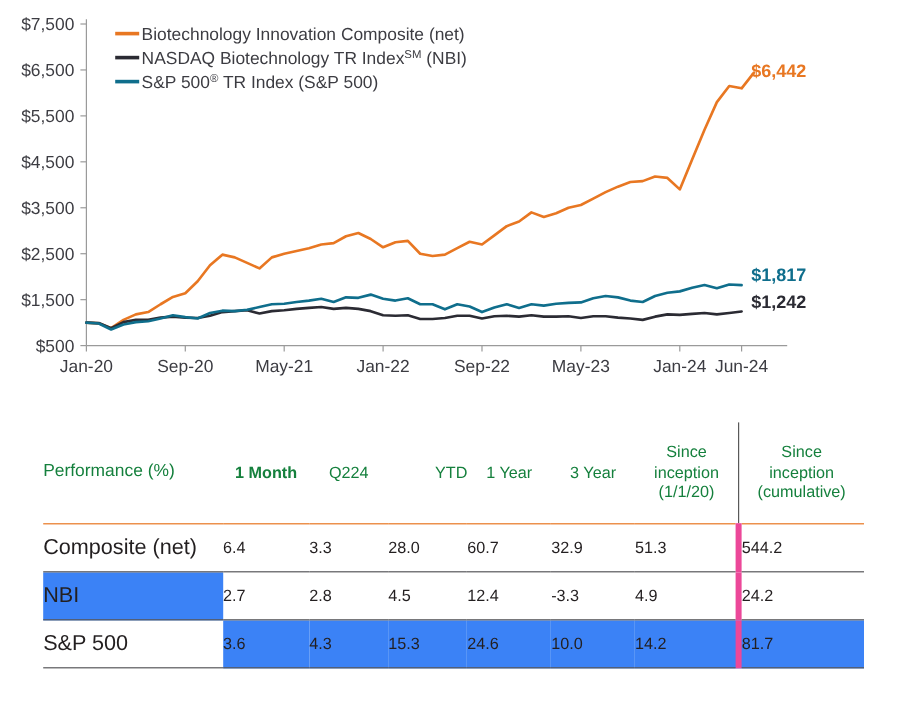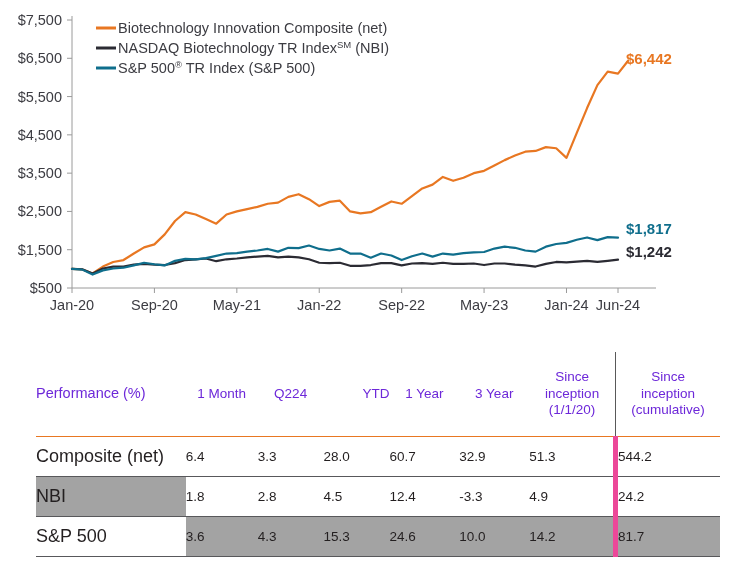--- a/index.html
+++ b/index.html
@@ -65,21 +65,21 @@
     font-weight: normal;
     vertical-align: middle;
   }
   thead th {
     height: 84px;
     vertical-align: bottom;
     padding-bottom: 4px;
     text-align: center;
     font-size: 13.5px;
     line-height: 1.22;
-    color: #6d28d9;
+    color: #15803d;
   }
   th.col-label {
     text-align: left;
     font-weight: bold;
     font-size: 14.5px;
     padding-left: 6px;
   }
   thead th.sep-left { border-left: 1px solid #595959; }
   tbody td.sep-left { border-left: 5px solid #ec4899; }
 
@@ -88,21 +88,21 @@
   tbody td.cell-label {
     text-align: left;
     padding-left: 6px;
     font-size: 18px;
   }
   tr.row-top td { border-top: 1.6px solid #E87722; }
   tr.row-mid td { border-top: 1.1px solid #58585b; }
   tr.row-last td { border-top: 1.1px solid #58585b; }
   tbody tr:last-child td { border-bottom: 1.1px solid #58585b; }
 
-  td.shaded { background: #a3a3a3; }
+  td.shaded { background: #3b82f6; }
 </style>
 </head>
 <body>
 
 <div id="chart-section">
   <svg id="chart-svg" width="754" height="330" viewBox="0 0 754 330">
       <line x1="72" y1="16" x2="72" y2="288" stroke="#9a9a9a" stroke-width="1"></line>
       <line x1="72" y1="288" x2="656" y2="288" stroke="#9a9a9a" stroke-width="1"></line>
       <line x1="67" y1="20" x2="72" y2="20" stroke="#9a9a9a" stroke-width="1"></line>
       <text x="62" y="25" class="axis-label ylab">$7,500</text>
@@ -149,21 +149,21 @@
       <line x1="96" y1="68" x2="116" y2="68" stroke="#0f6e8c" stroke-width="3"></line>
       <text x="118" y="73" class="legend-text"><tspan>S&amp;P 500</tspan><tspan baseline-shift="super" class="legend-sup">®</tspan><tspan> TR Index (S&amp;P 500)</tspan></text>
     </svg>
 </div>
 
 <div id="table-section">
   <table id="perf-table">
     <thead>
       <tr>
         <th class="col-label" style="width:150px;">Performance (%)</th>
-        <th style="width:72px;">1 Month</th>
+        <th style="width:72px;font-weight:bold;">1 Month</th>
         <th style="width:66px;">Q224</th>
         <th style="width:66px;text-align:right;">YTD</th>
         <th style="width:70px;">1 Year</th>
         <th style="width:70px;">3 Year</th>
         <th style="width:86px;">
           <span>Since</span><br>
           <span>inception</span><br>
           <span>(1/1/20)</span>
         </th>
         <th class="sep-left" style="width:104px;">
@@ -179,21 +179,21 @@
         <td>6.4</td>
         <td>3.3</td>
         <td>28.0</td>
         <td>60.7</td>
         <td>32.9</td>
         <td>51.3</td>
         <td class="sep-left">544.2</td>
       </tr>
       <tr class="row-mid">
         <td class="cell-label shaded">NBI</td>
-        <td>1.8</td>
+        <td>2.7</td>
         <td>2.8</td>
         <td>4.5</td>
         <td>12.4</td>
         <td>-3.3</td>
         <td>4.9</td>
         <td class="sep-left">24.2</td>
       </tr>
       <tr class="row-last">
         <td class="cell-label">S&amp;P 500</td>
         <td class="shaded">3.6</td>

